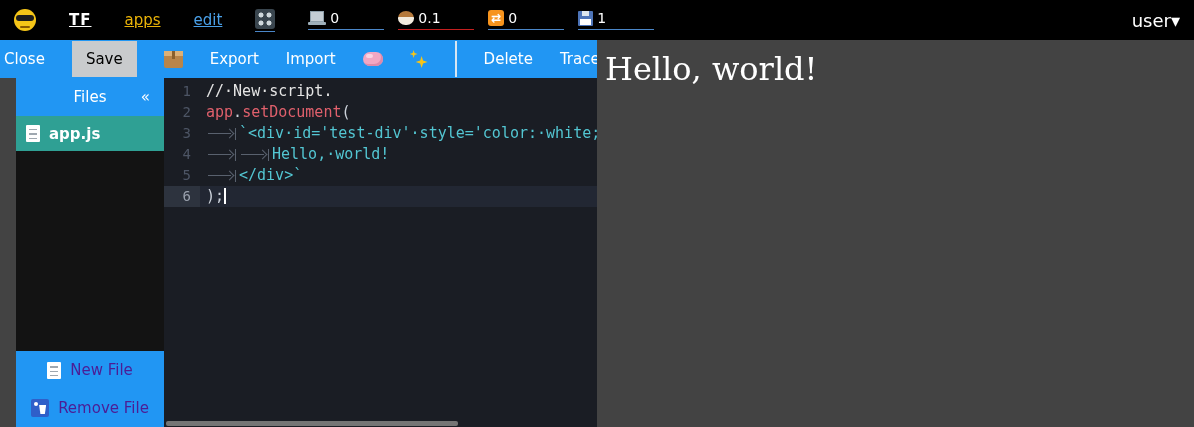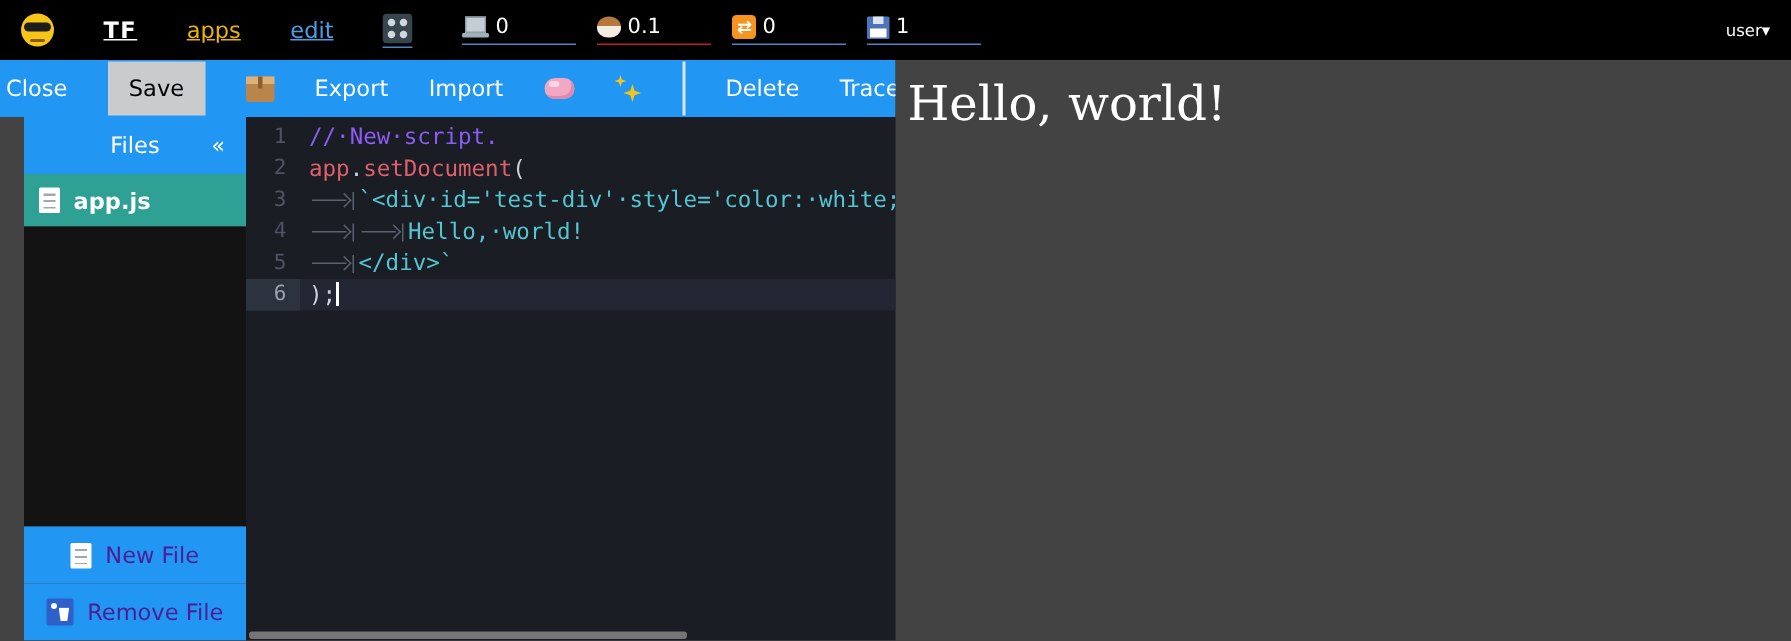--- a/index.html
+++ b/index.html
@@ -18,21 +18,21 @@
   .brand { color: #fff; font-weight: bold; letter-spacing: 1px; }
   .lnk-apps { color: #eab308; }
   .lnk-edit { color: #4aa0e8; }
   .knobs-link { display: inline-block; border-bottom: 1px solid #4a86c8; padding-bottom: 2px; line-height: 0; }
   .counters { display: flex; gap: 14px; align-items: flex-end; }
   .counter {
     width: 76px; display: inline-flex; align-items: center; gap: 4px;
     border-bottom: 1px solid #4a86c8; padding-bottom: 3px; font-size: 14px; color: #fff;
   }
   .topbar .spacer { flex: 1; }
-  .user-menu { color: #fff; font-size: 11px; cursor: pointer; }
+  .user-menu { color: #fff; font-size: 18px; cursor: pointer; }
 
   
   .icon { display: inline-block; position: relative; vertical-align: middle; flex-shrink: 0; }
   .i-sunglasses-face { width: 22px; height: 22px; border-radius: 50%; background: #f5c518; }
   .i-sunglasses-face::before { content:""; position:absolute; left:2px; right:2px; top:6px; height:6px; background:#1d1d1d; border-radius:3px; }
   .i-sunglasses-face::after { content:""; position:absolute; left:6px; right:6px; bottom:3px; height:2px; background:#8a5a00; border-radius:2px; }
   .i-control-knobs { width: 20px; height: 20px; background: #39454e; border-radius: 3px;
     background-image:
       radial-gradient(circle at 30% 30%, #cfd8dc 2.2px, rgba(0,0,0,0) 2.8px),
       radial-gradient(circle at 70% 30%, #cfd8dc 2.2px, rgba(0,0,0,0) 2.8px),
@@ -103,21 +103,21 @@
   
   .editor { flex: 1; background: #1a1d24; position: relative; overflow: hidden;
     font-family: "DejaVu Sans Mono", "Liberation Mono", monospace; font-size: 15px;
     padding-top: 3px; cursor: text; }
   .line { display: flex; height: 21px; line-height: 21px; }
   .line .ln { width: 36px; padding-right: 9px; text-align: right; color: #4d5565;
     font-size: 14px; flex-shrink: 0; }
   .line .lc { flex: 1; padding-left: 6px; white-space: pre; overflow: hidden; }
   .line.active { background: #222733; }
   .line.active .ln { background: #2d333e; color: #9aa1ad; }
-  .seg.com { color: #8b5cf6; }
+  .seg.com { color: #e5e5e5; }
   .seg.red { color: #e0606c; }
   .seg.pun { color: #ccd2da; }
   .seg.str { color: #53c6d2; }
   .seg.tab { display: inline-block; width: 30px; height: 12px; position: relative;
     border-right: 1px solid #59616e; margin-right: 3px; vertical-align: middle; }
   .seg.tab::before { content:""; position:absolute; left:2px; right:4px; top:5px; border-top:1px solid #59616e; }
   .seg.tab::after { content:""; position:absolute; right:2px; top:2.5px; width:6px; height:6px;
     border-right:1px solid #59616e; border-top:1px solid #59616e; transform: rotate(45deg); }
   .seg.cursor { display: inline-block; width: 2px; height: 16px; background: #fff; vertical-align: -3px; }
   .hscroll-track { position: absolute; left: 0; right: 0; bottom: 0; height: 8px; }

